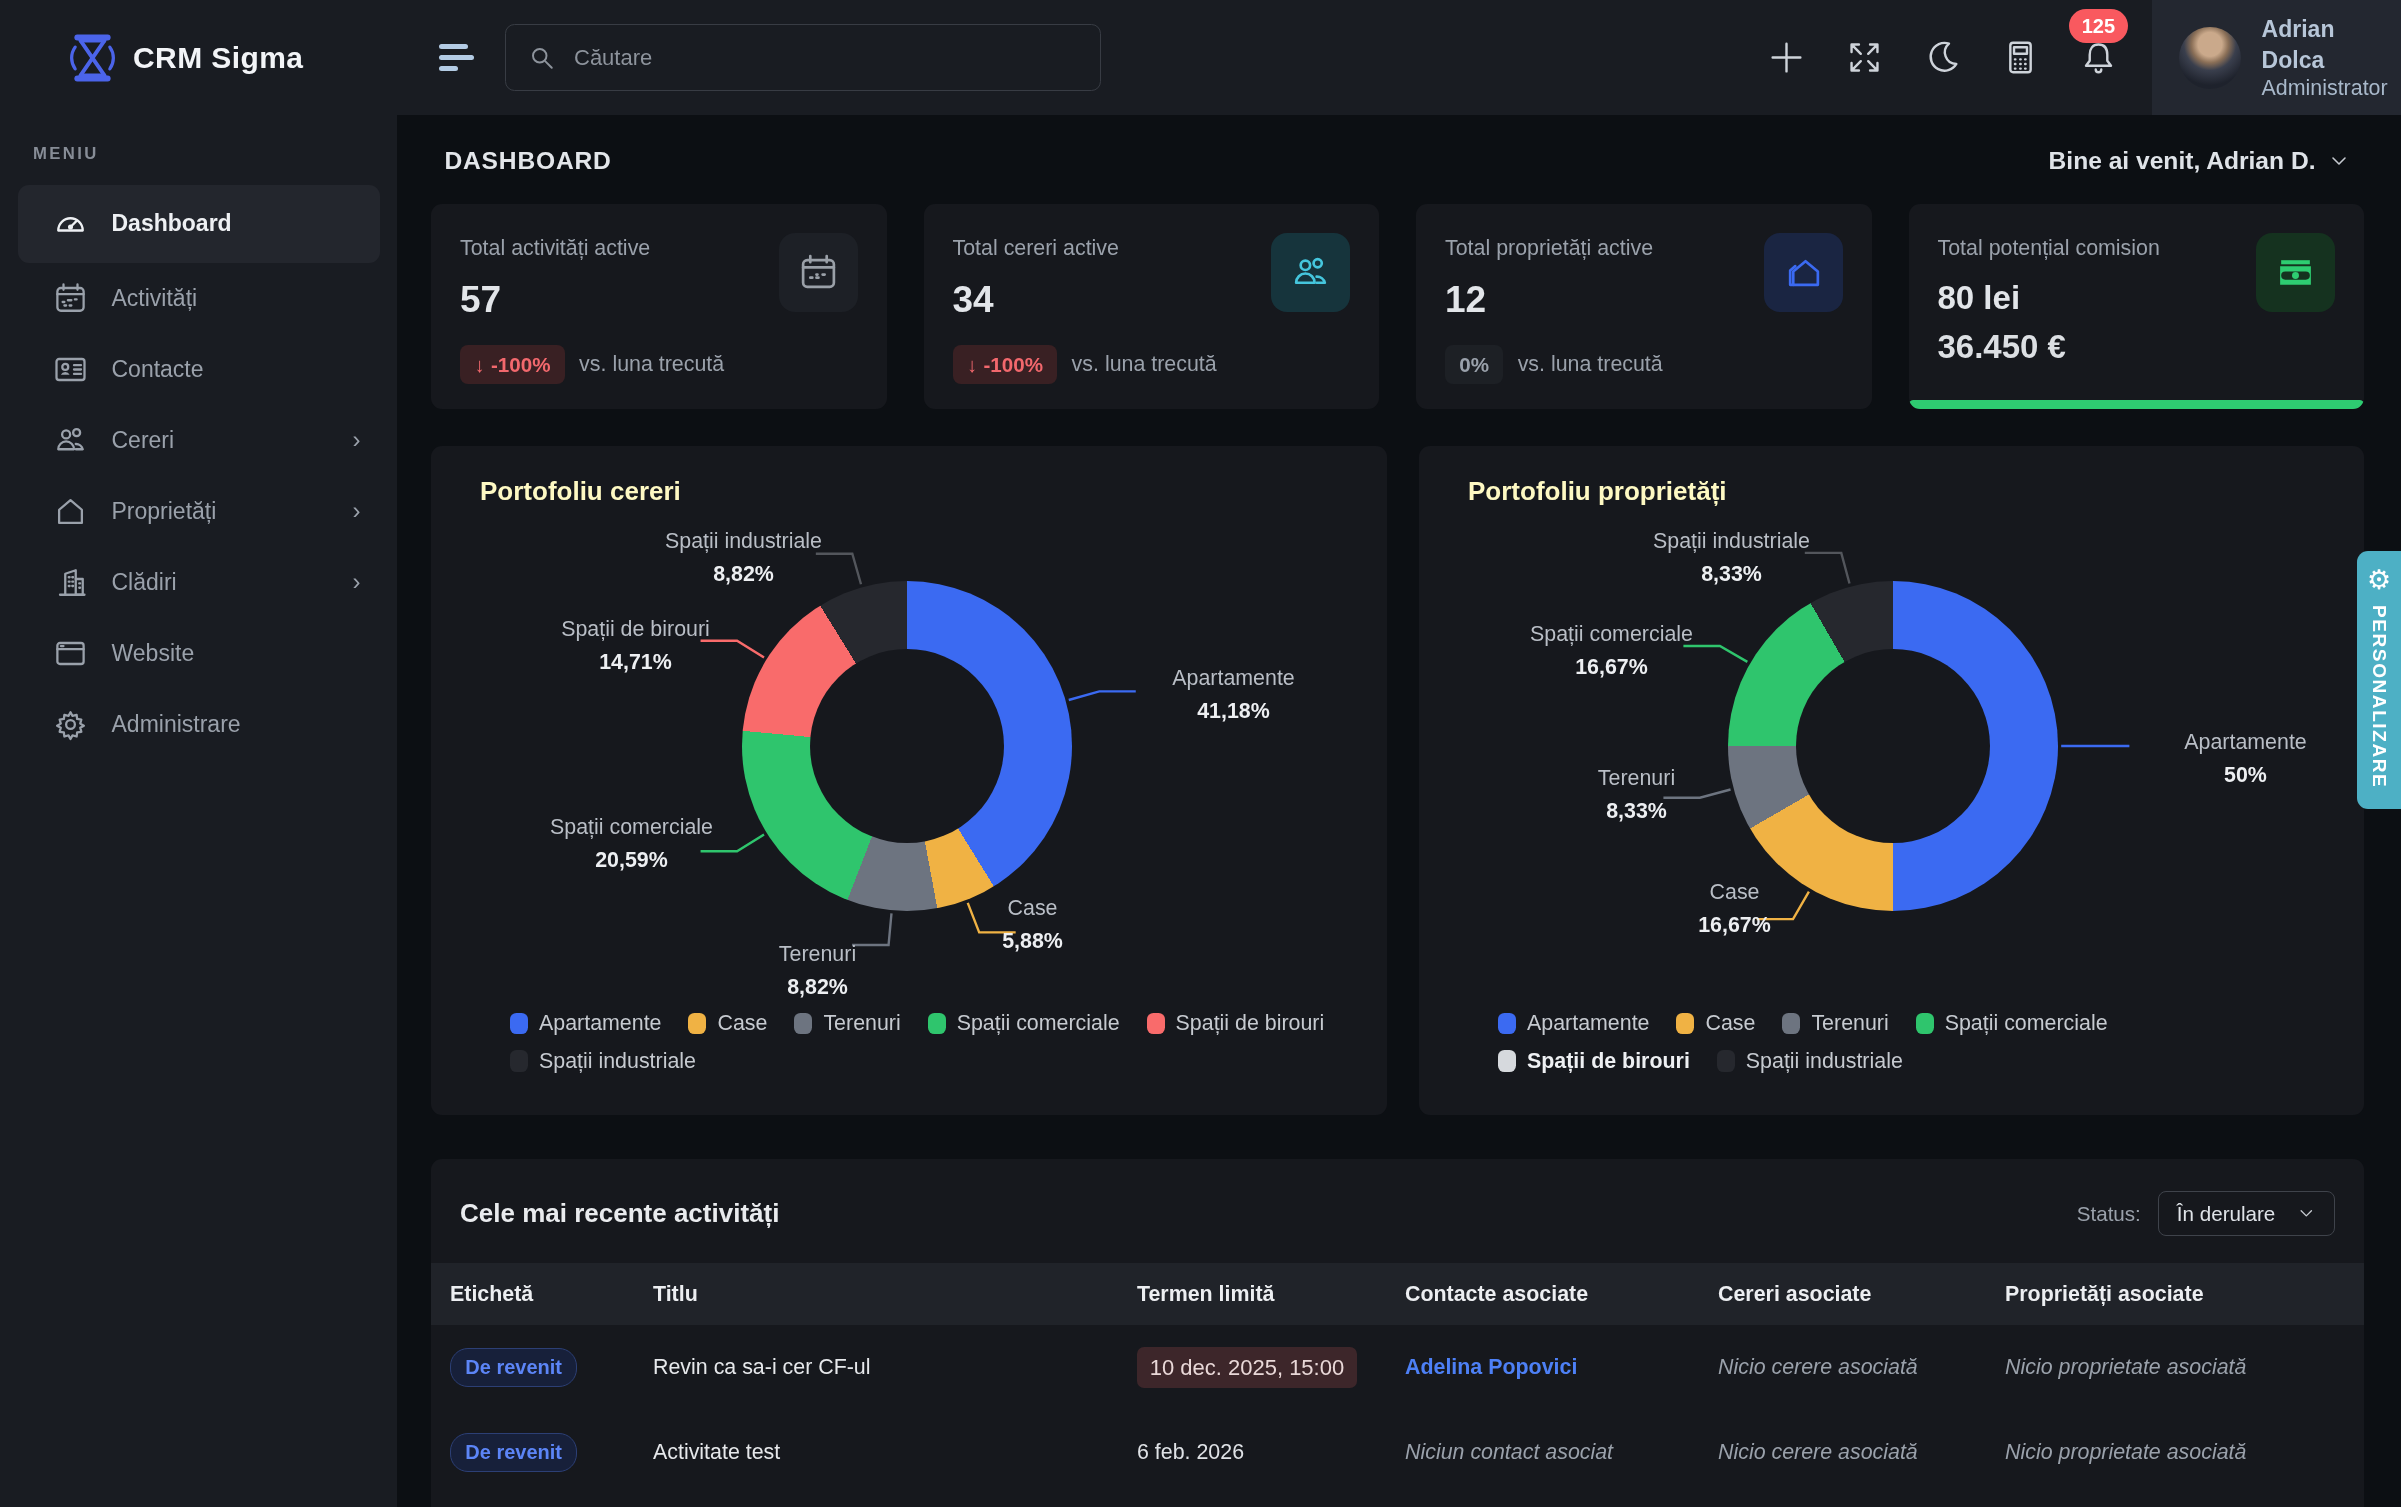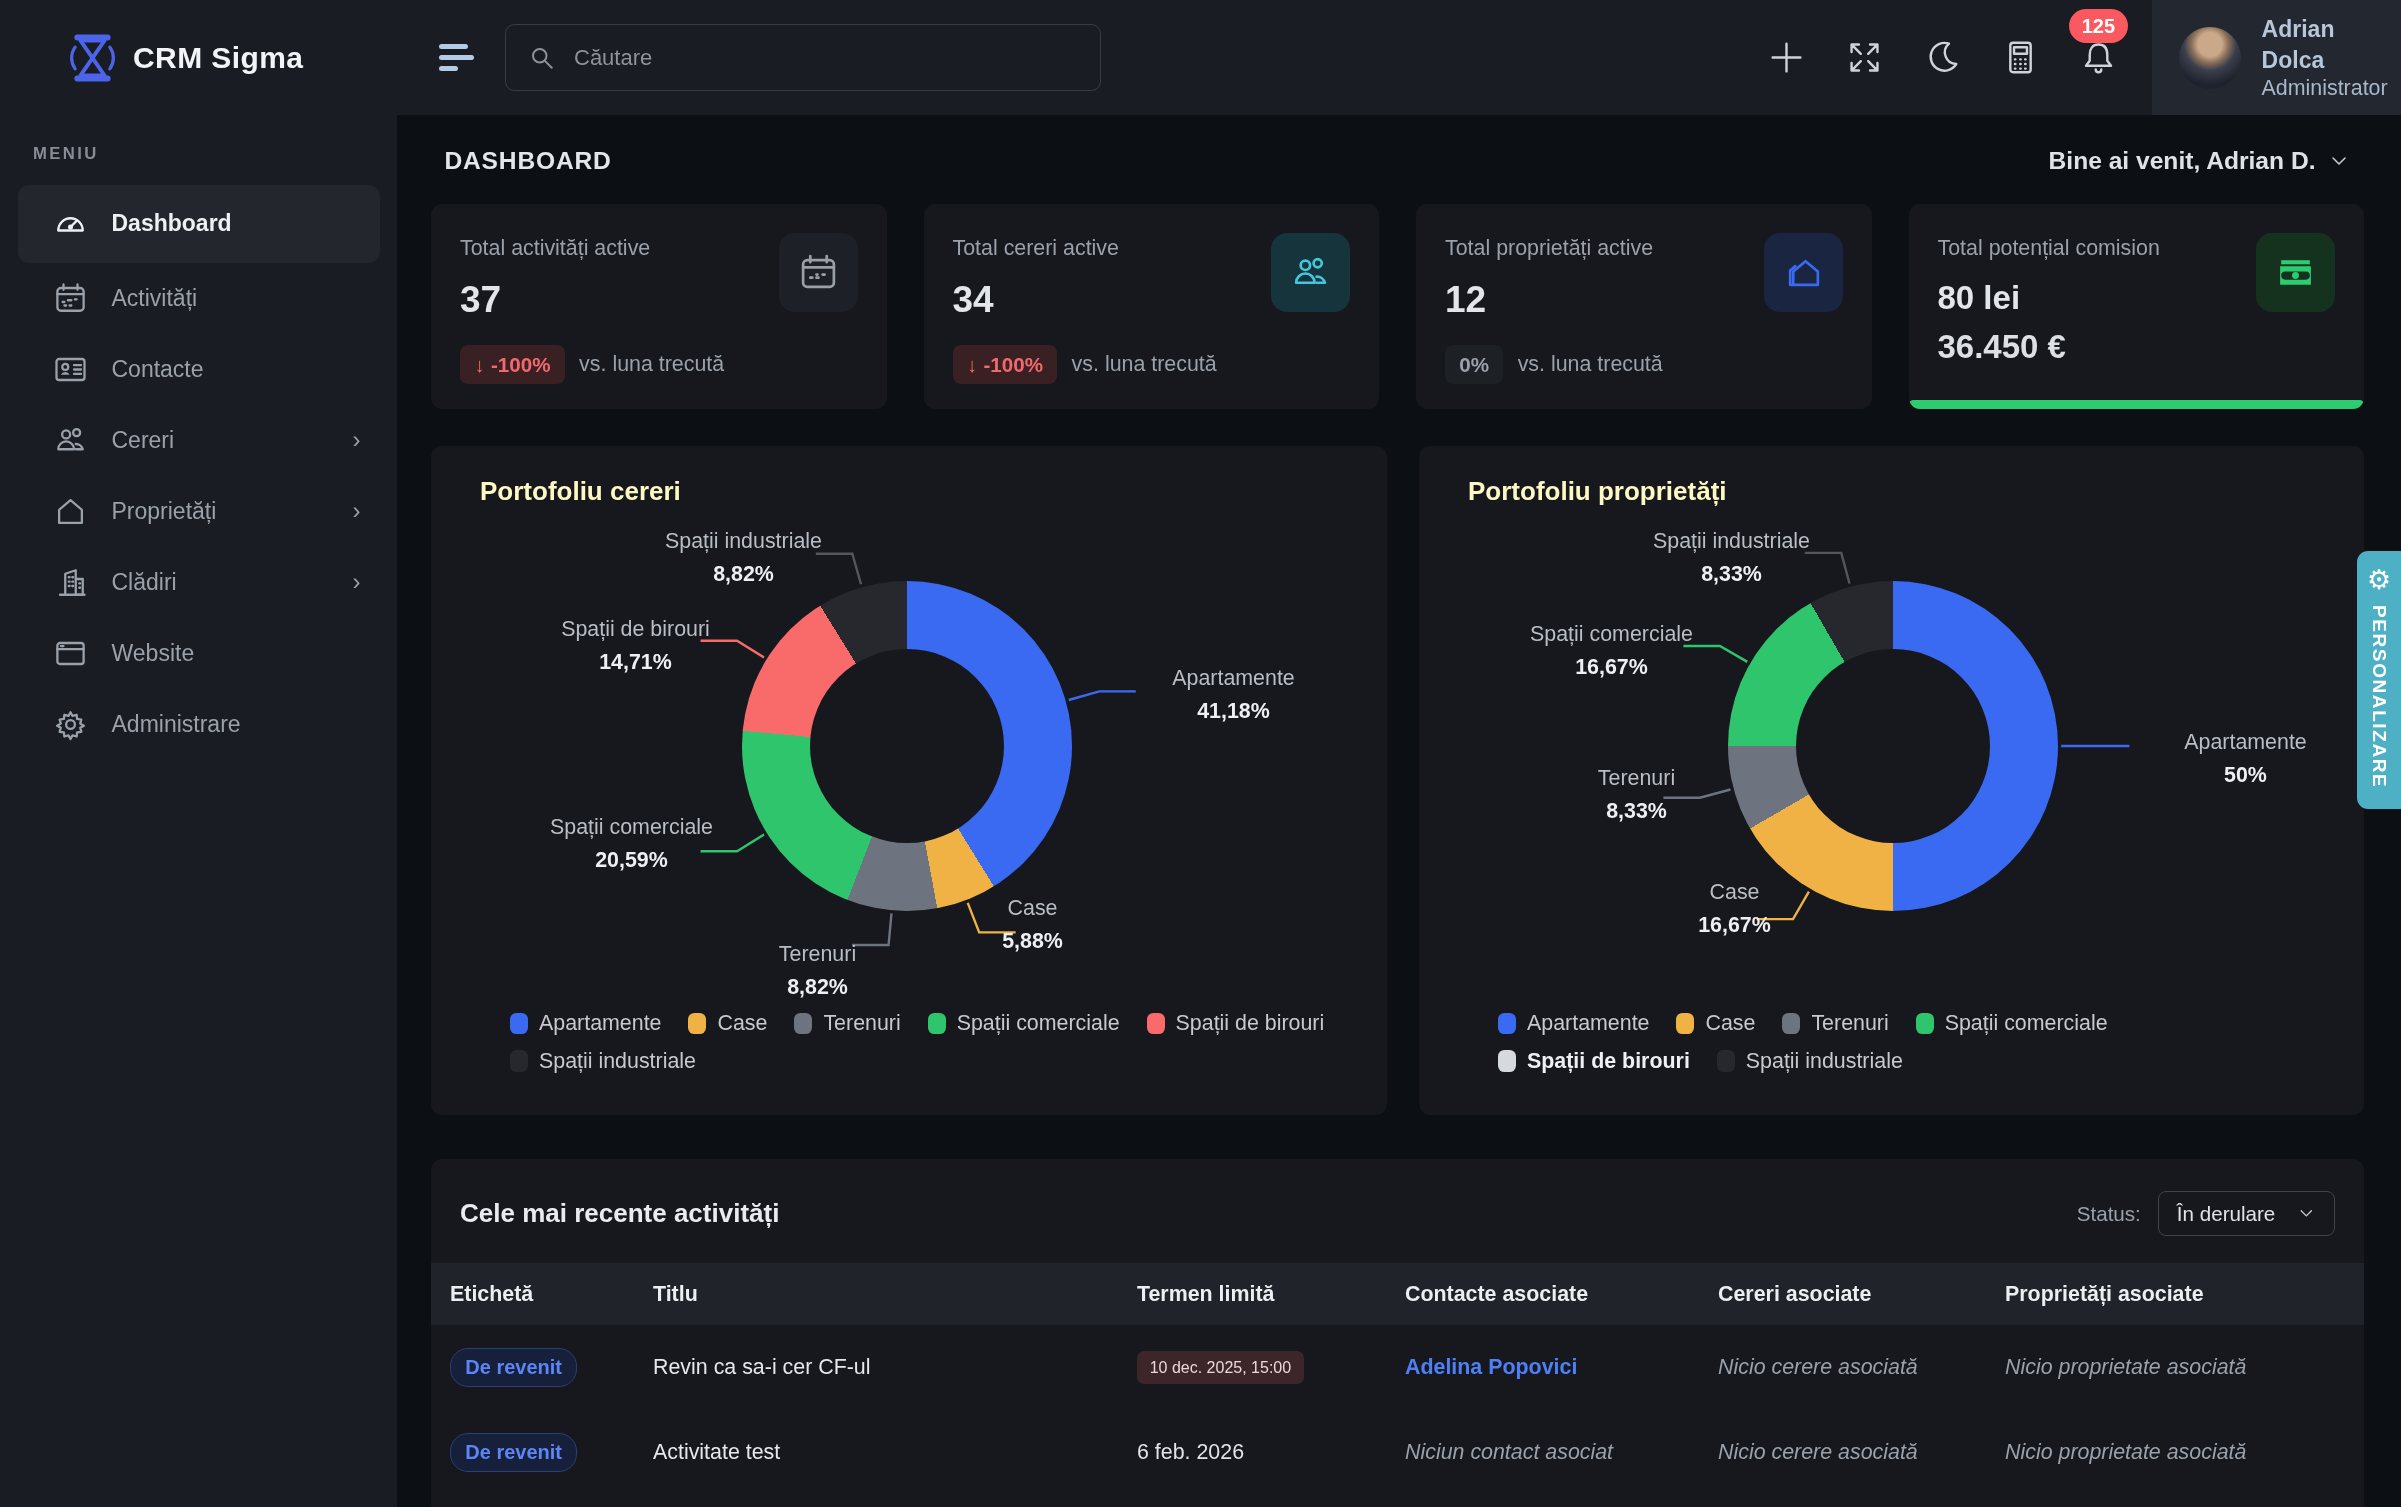--- a/index.html
+++ b/index.html
@@ -96,21 +96,21 @@
   .status-wrap { display:flex; align-items:center; gap:17.5px; font-size:20.6px; color:#9aa1ab; }
   .status-select { display:flex; align-items:center; gap:20.6px; border:1.6px solid #3f434b; border-radius:8px;
     padding:9.5px 17.5px; font-size:20.6px; color:#dfe3e8; cursor:pointer; }
   .status-select svg { width:20.6px; height:20.6px; color:#c6cad0; }
   .tgrid { display:grid; grid-template-columns:203px 484px 268px 313px 287px 1fr; align-items:center; padding-left:19px; }
   .thead { background:#202329; height:62px; font-size:21.4px; font-weight:bold; color:#eceef1; }
   .trow { height:85px; font-size:21.4px; }
   .badge-rev { display:inline-block; background:#17203a; border:1.6px solid #2c3f75; color:#5c85f7;
     font-size:20px; font-weight:bold; padding:7.1px 14.3px; border-radius:18px; }
   .cell-title { color:#e6e8eb; }
-  .dl-badge { display:inline-block; background:#3d262a; color:#e9d8d8; padding:7.1px 12.7px; border-radius:7.1px; font-size:16px; }
+  .dl-badge { display:inline-block; background:#3d262a; color:#e9d8d8; padding:7.1px 12.7px; border-radius:7.1px; font-size:22px; }
   .dl-plain { color:#dfe2e6; }
   .cell-link { color:#4d80f6; font-weight:bold; cursor:pointer; }
   .cell-empty { color:#9aa1ab; font-style:italic; }
 
   
   .personalize { position:fixed; right:0; top:551px; width:44px; padding:16px 0 20.6px 0; background:#4db0c5;
     border-radius:11px 0 0 11px; display:flex; flex-direction:column; align-items:center; gap:11px; z-index:9; cursor:pointer; }
   .personalize .gear { color:#fff; font-size:27px; line-height:1; }
   .personalize .ptext { writing-mode:vertical-rl; font-size:19px; font-weight:bold; letter-spacing:1.6px; color:#fff; }
 </style>
@@ -253,21 +253,21 @@
       <span>Bine ai venit, Adrian D.</span>
       <svg class="ic" viewBox="0 0 40 40">
           <path d="M10 15 L20 25 L30 15"></path>
         </svg>
     </div>
   </div>
 
   <section class="stats">
     <div class="card">
       <div class="clabel">Total activități active</div>
-      <div class="cvalue">37</div>
+      <div class="cvalue">57</div>
       <div class="iconbox" style="background: rgb(29, 32, 38); color: rgb(154, 160, 168);">
         <svg class="ic" viewBox="0 0 40 40">
             <rect x="5" y="8" width="30" height="26" rx="4"></rect>
             <path d="M5 15 h30 M12 4 v6 M28 4 v6"></path>
             <path d="M12 25 h2 M18 25 h2 M24 22 h2 M18 22 h1"></path>
           </svg>
       </div>
       <div class="trend">
         <span class="pill down">
             <span>↓</span>

